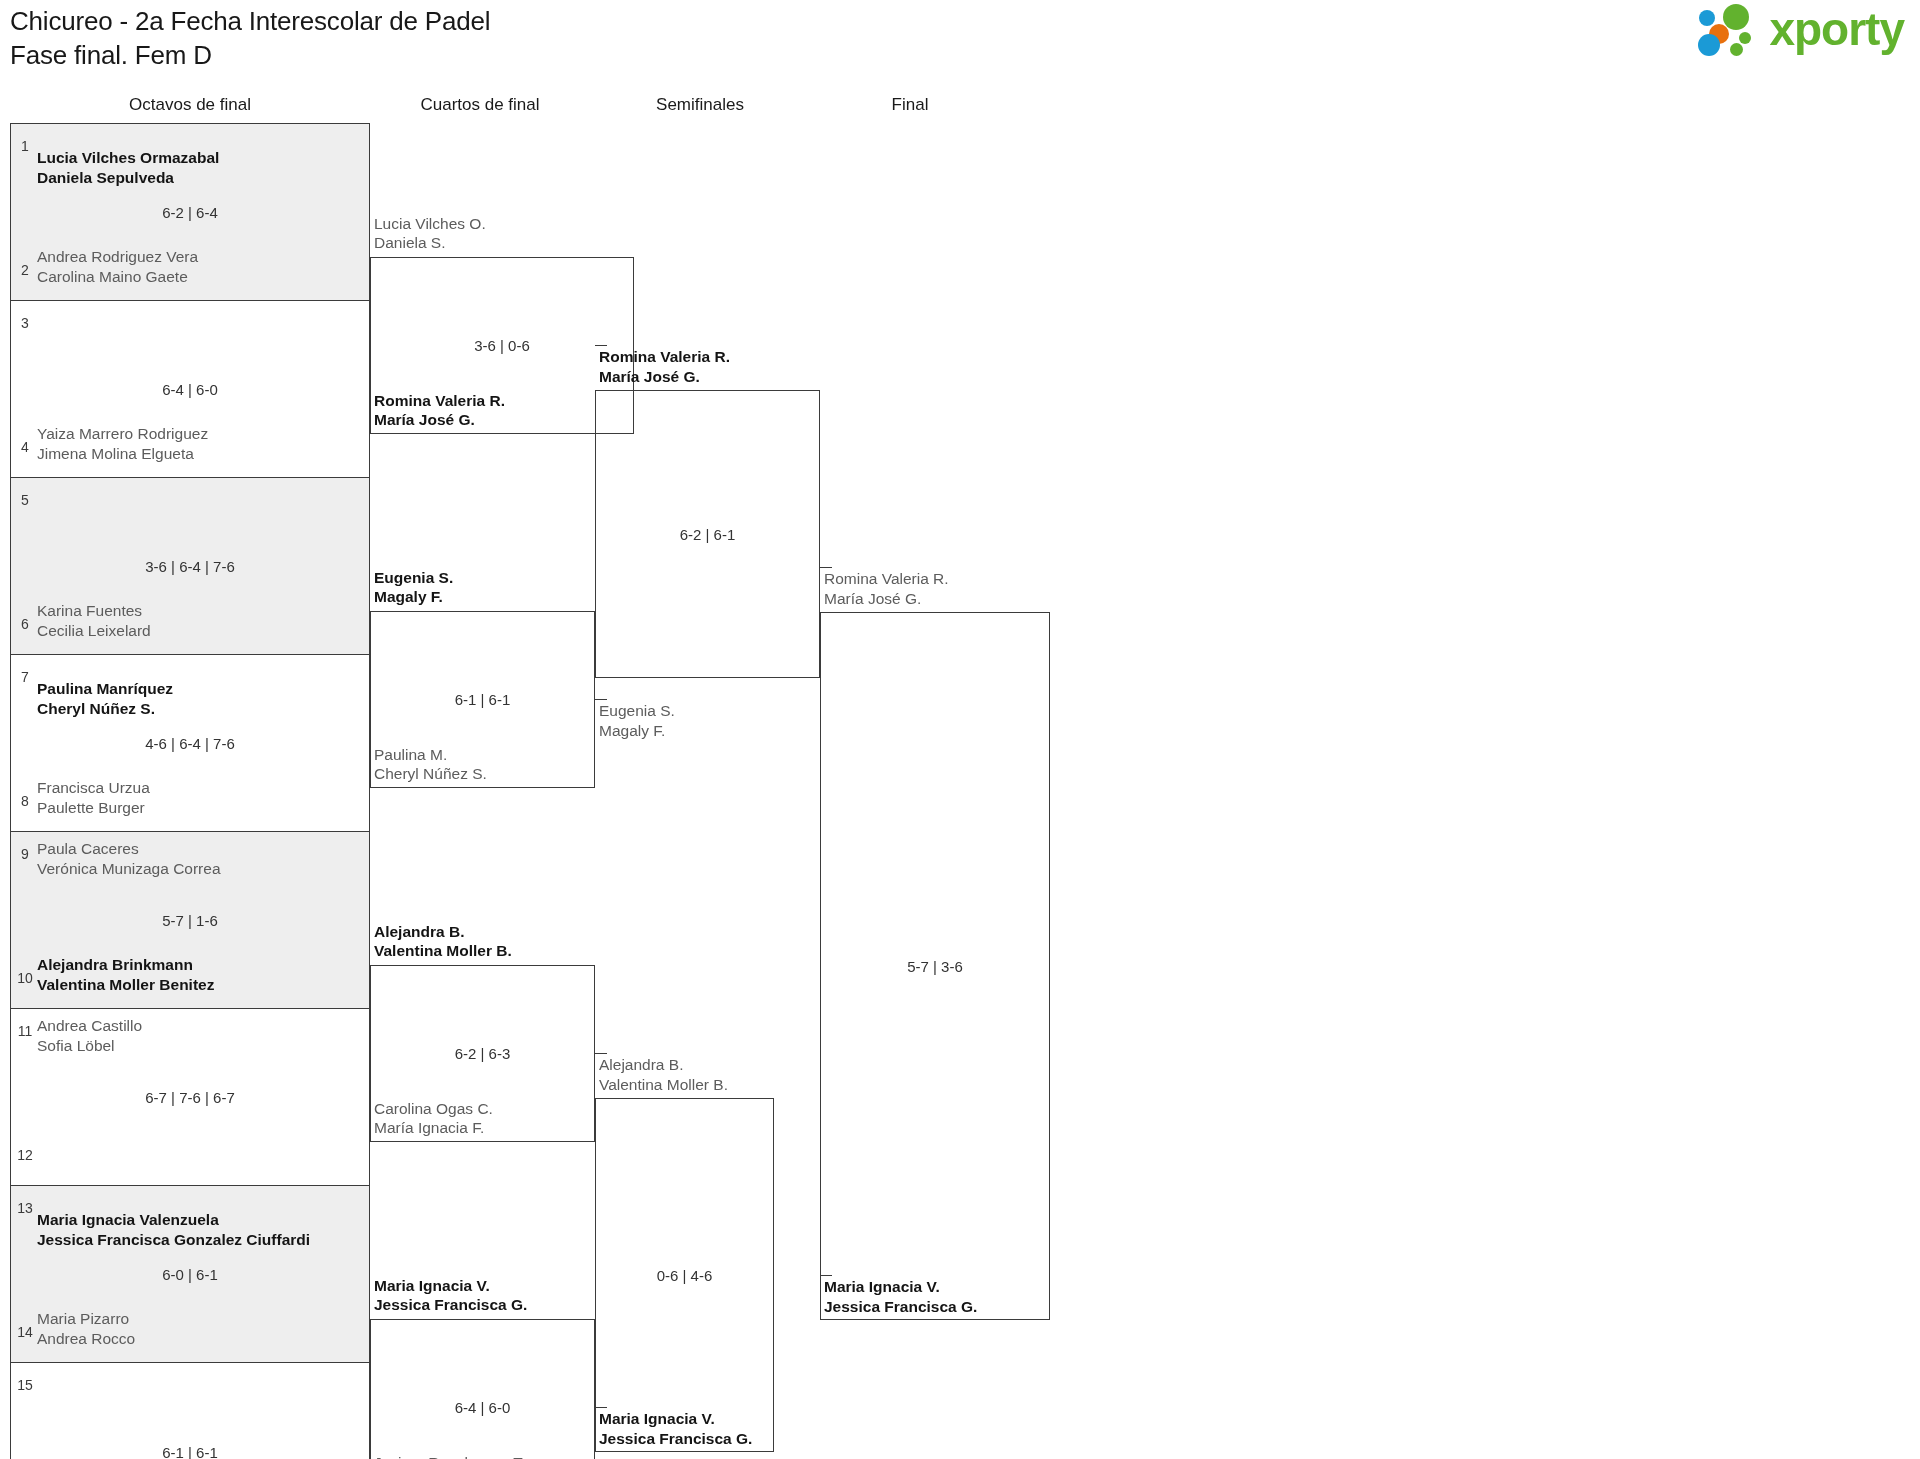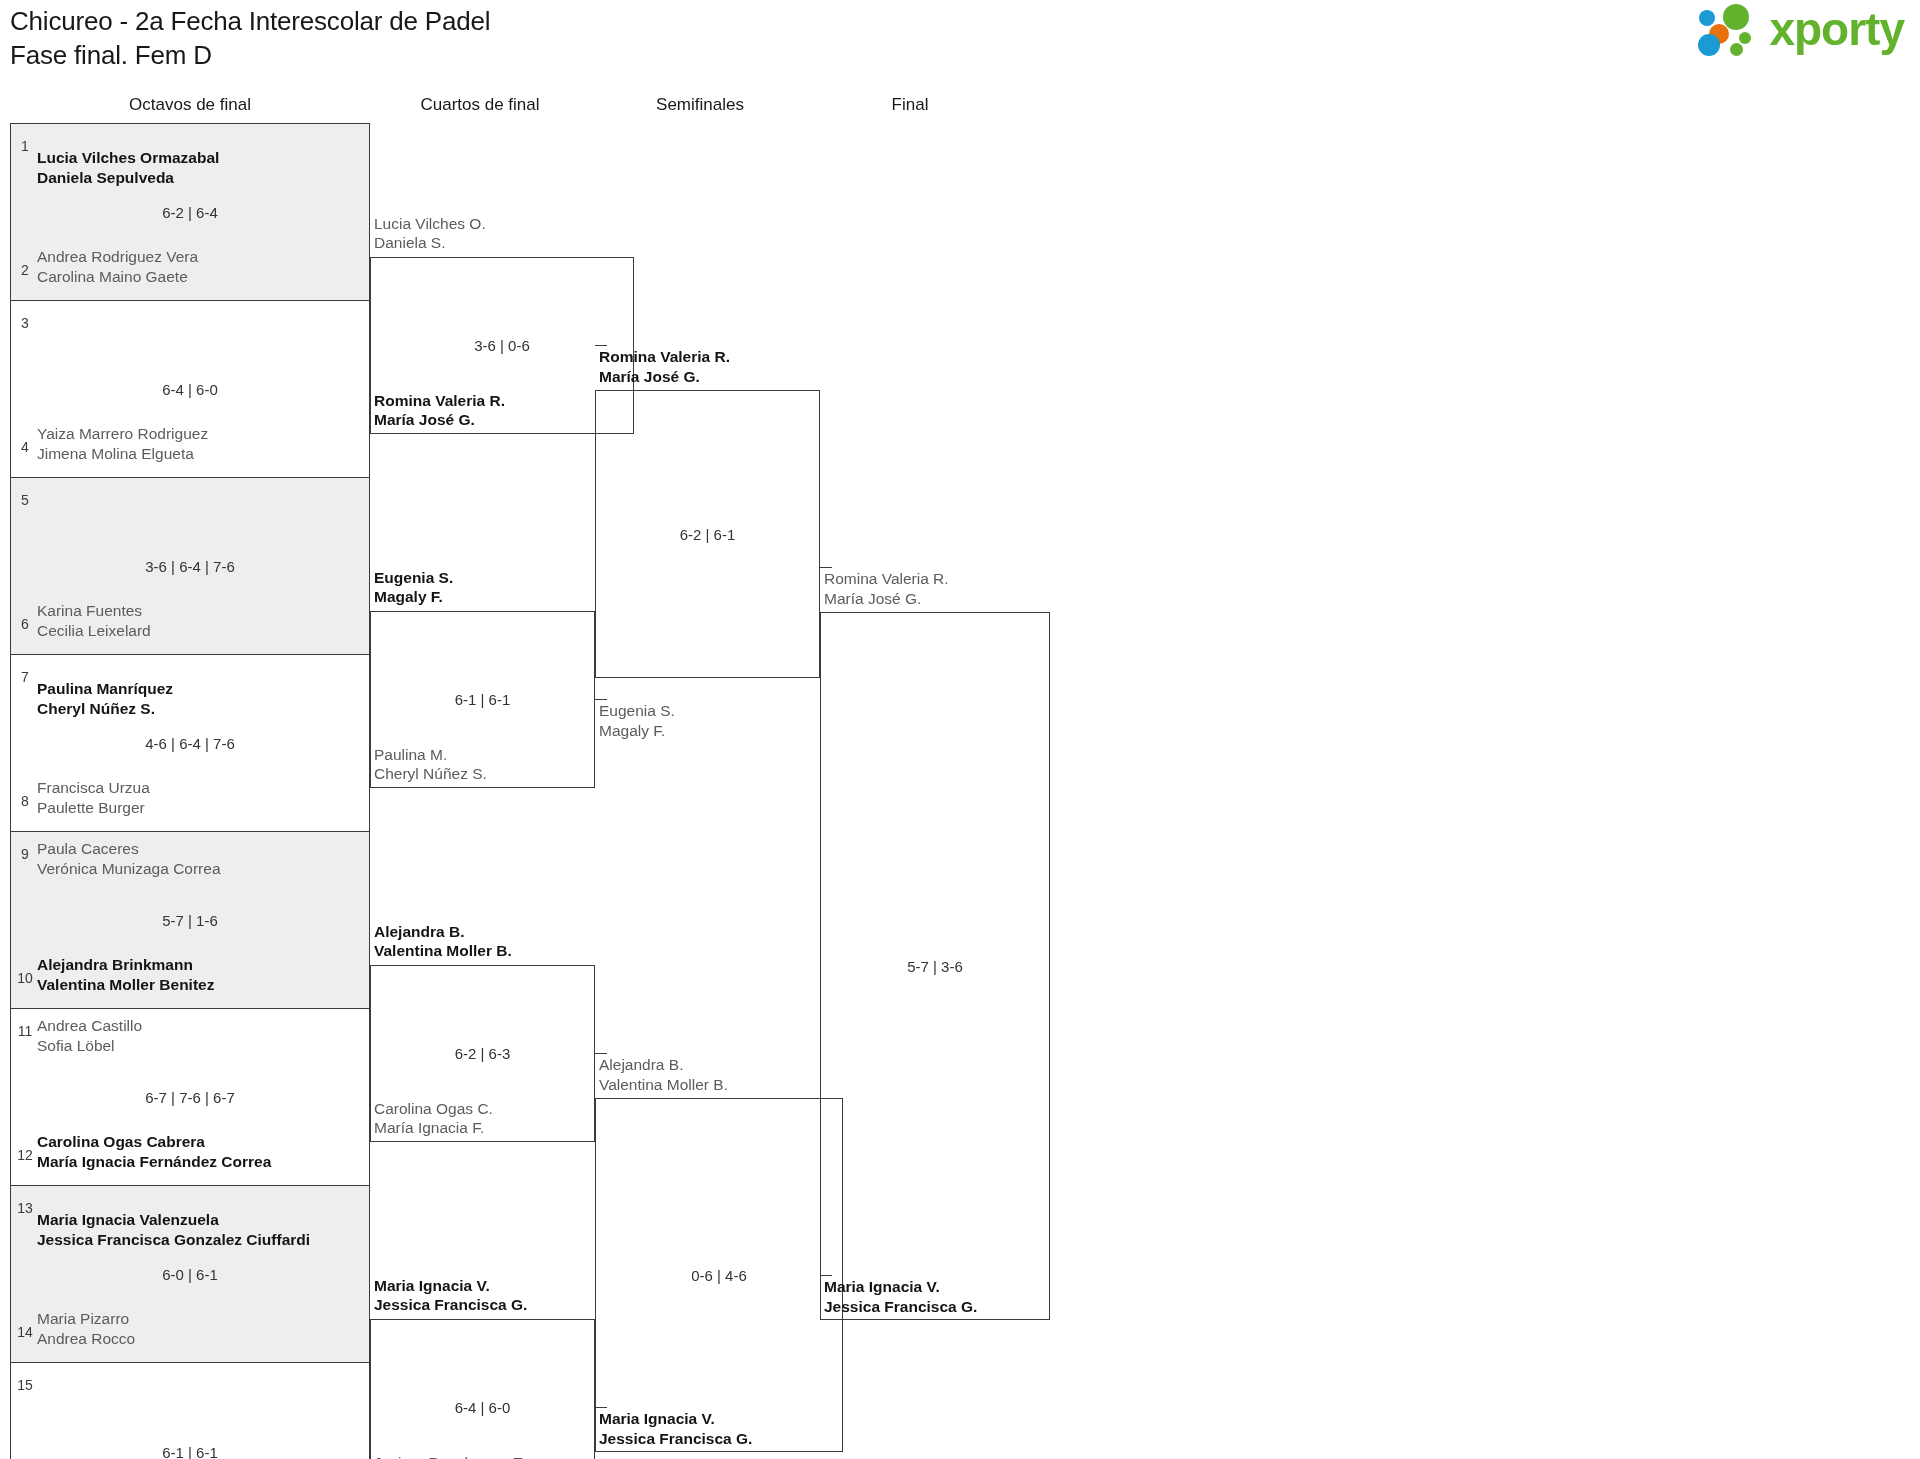--- a/index.html
+++ b/index.html
@@ -187,24 +187,20 @@
         </div>
       </div>
       <div class="r16-match">
         <div class="seed top">11</div>
         <div class="team top lose">
           <span>Andrea Castillo</span>
           <span>Sofia Löbel</span>
         </div>
         <div class="r16-score">6-7 | 7-6 | 6-7</div>
         <div class="seed bot">12</div>
-        <div class="team bot win">
-          <span>Carolina Ogas Cabrera</span>
-          <span>María Ignacia Fernández Correa</span>
-        </div>
       </div>
       <div class="r16-match shaded">
         <div class="seed top">13</div>
         <div class="team top win">
           <span>Maria Ignacia Valenzuela</span>
           <span>Jessica Francisca Gonzalez Ciuffardi</span>
         </div>
         <div class="r16-score">6-0 | 6-1</div>
         <div class="seed bot">14</div>
         <div class="team bot lose">
@@ -266,21 +262,21 @@
         <div class="bscore">6-2 | 6-1</div>
       </div>
       <div class="fteam win" style="left: 599px; top: 347px;">
         <span>Romina Valeria R.</span>
         <span>María José G.</span>
       </div>
       <div class="fteam lose" style="left: 599px; top: 701px;">
         <span>Eugenia S.</span>
         <span>Magaly F.</span>
       </div>
-      <div class="bx" style="left: 595px; width: 248px; top: 1098px; height: 354px;">
+      <div class="bx" style="left: 595px; width: 179px; top: 1098px; height: 354px;">
         <div class="bscore">0-6 | 4-6</div>
       </div>
       <div class="fteam lose" style="left: 599px; top: 1055px;">
         <span>Alejandra B.</span>
         <span>Valentina Moller B.</span>
       </div>
       <div class="fteam win" style="left: 599px; top: 1409px;">
         <span>Maria Ignacia V.</span>
         <span>Jessica Francisca G.</span>
       </div>

